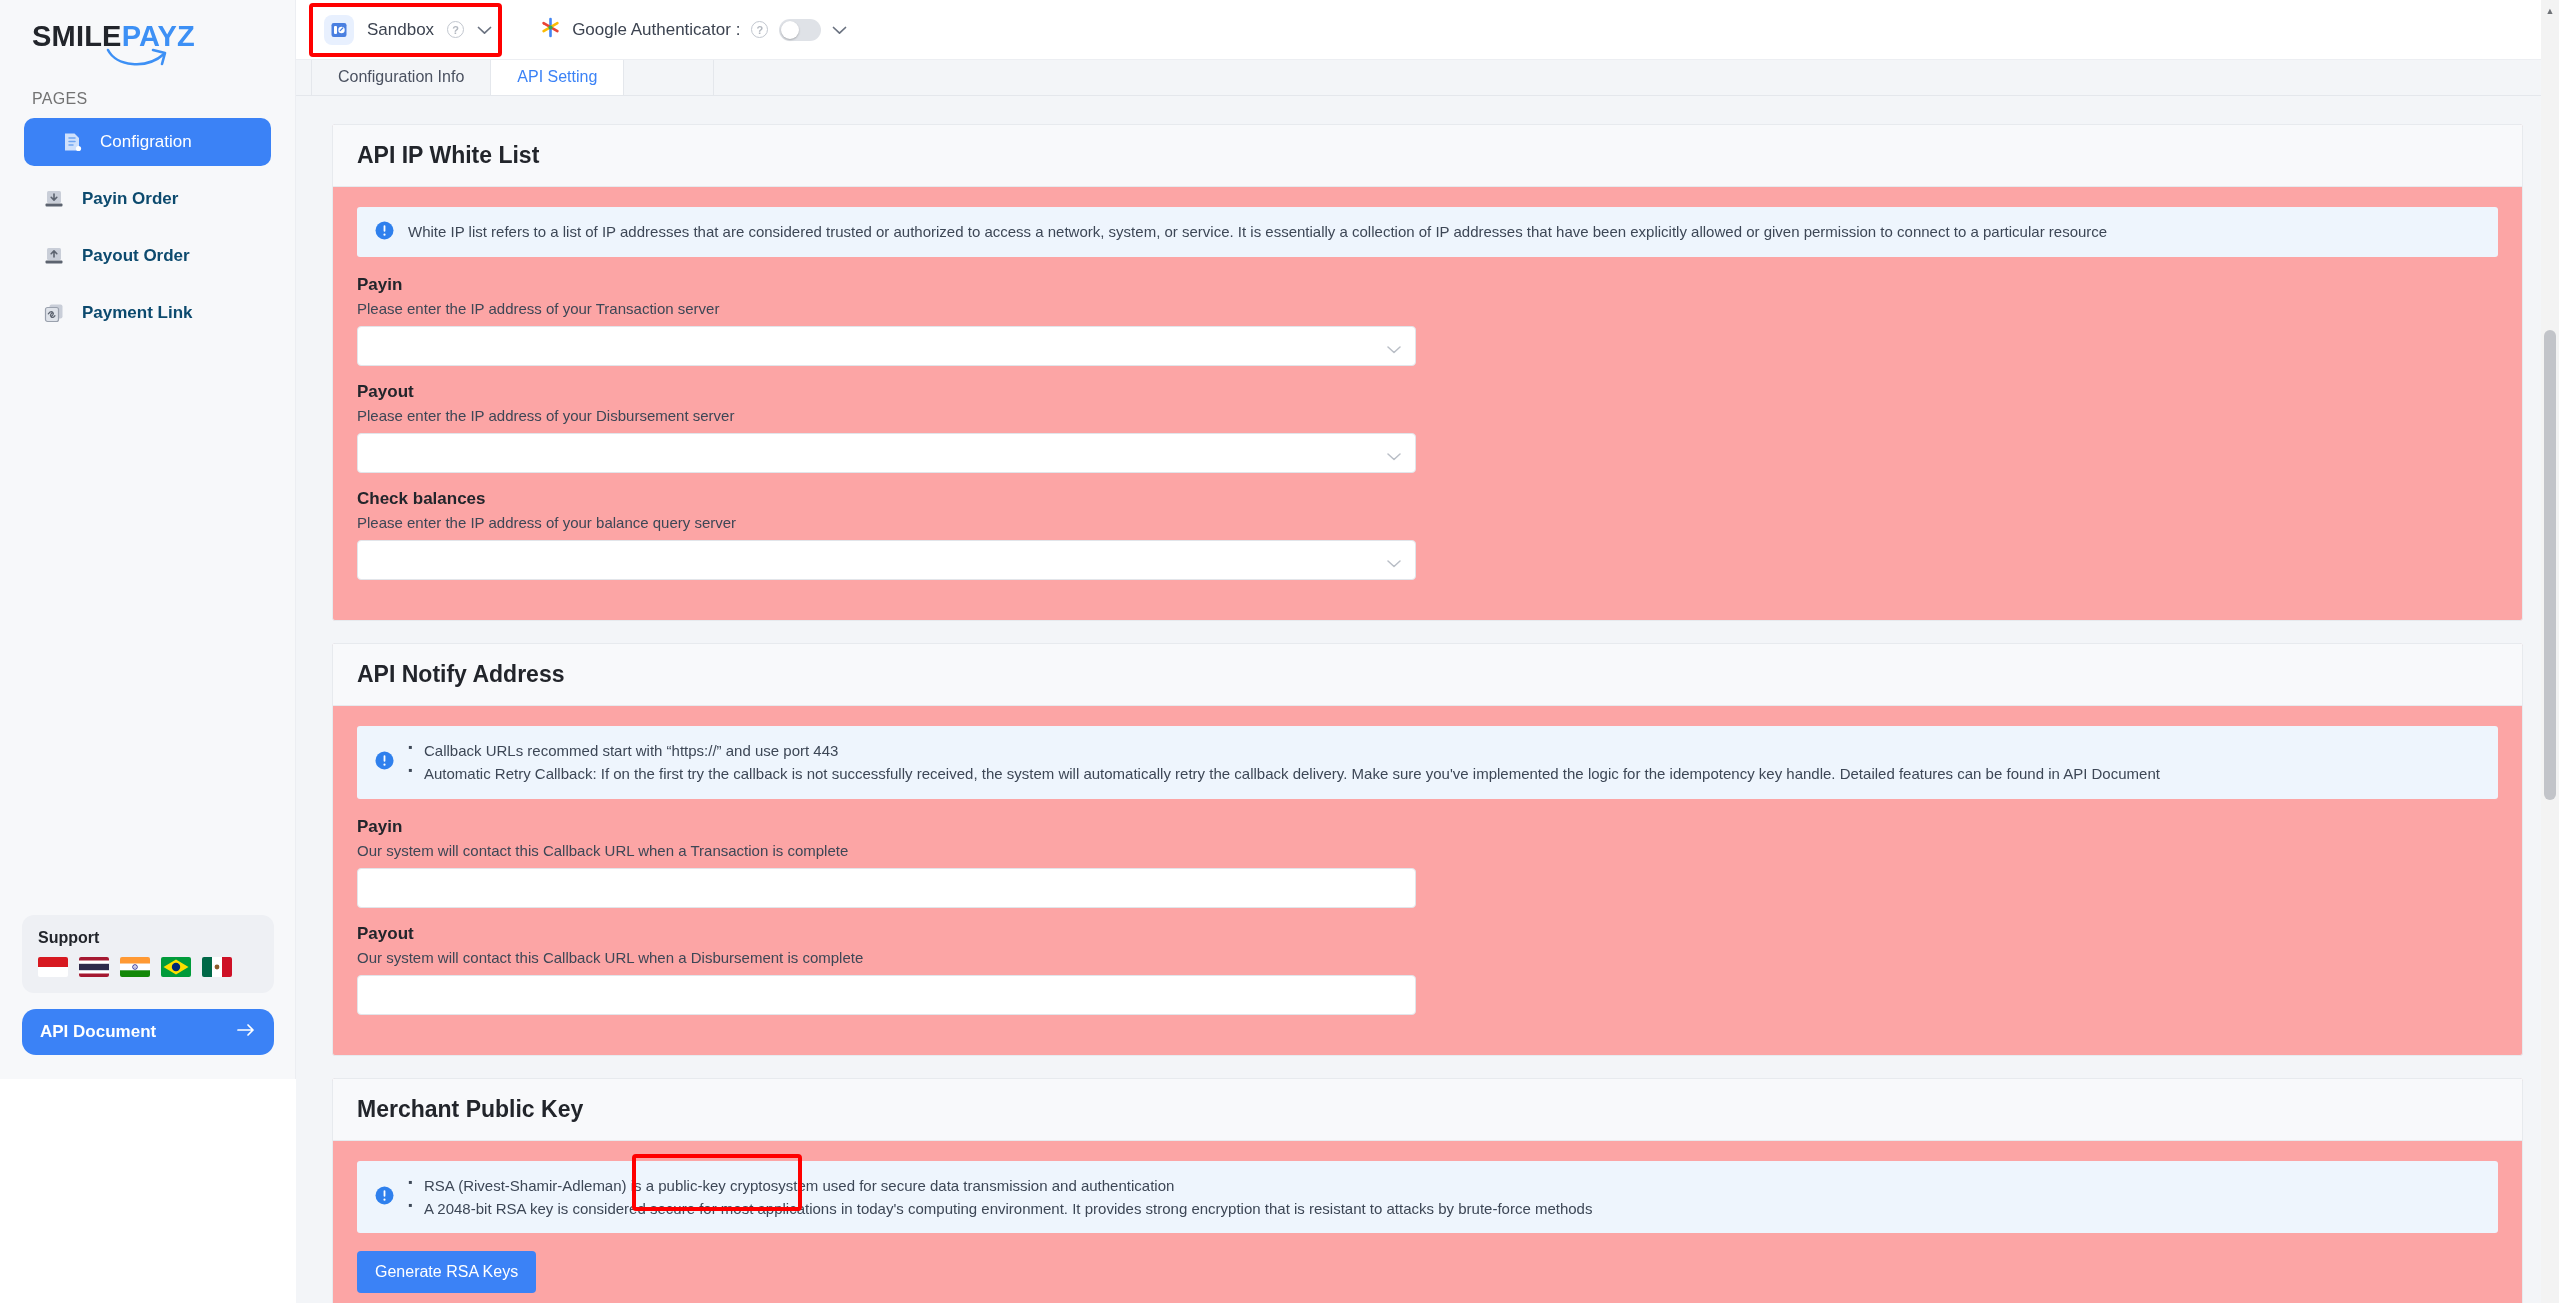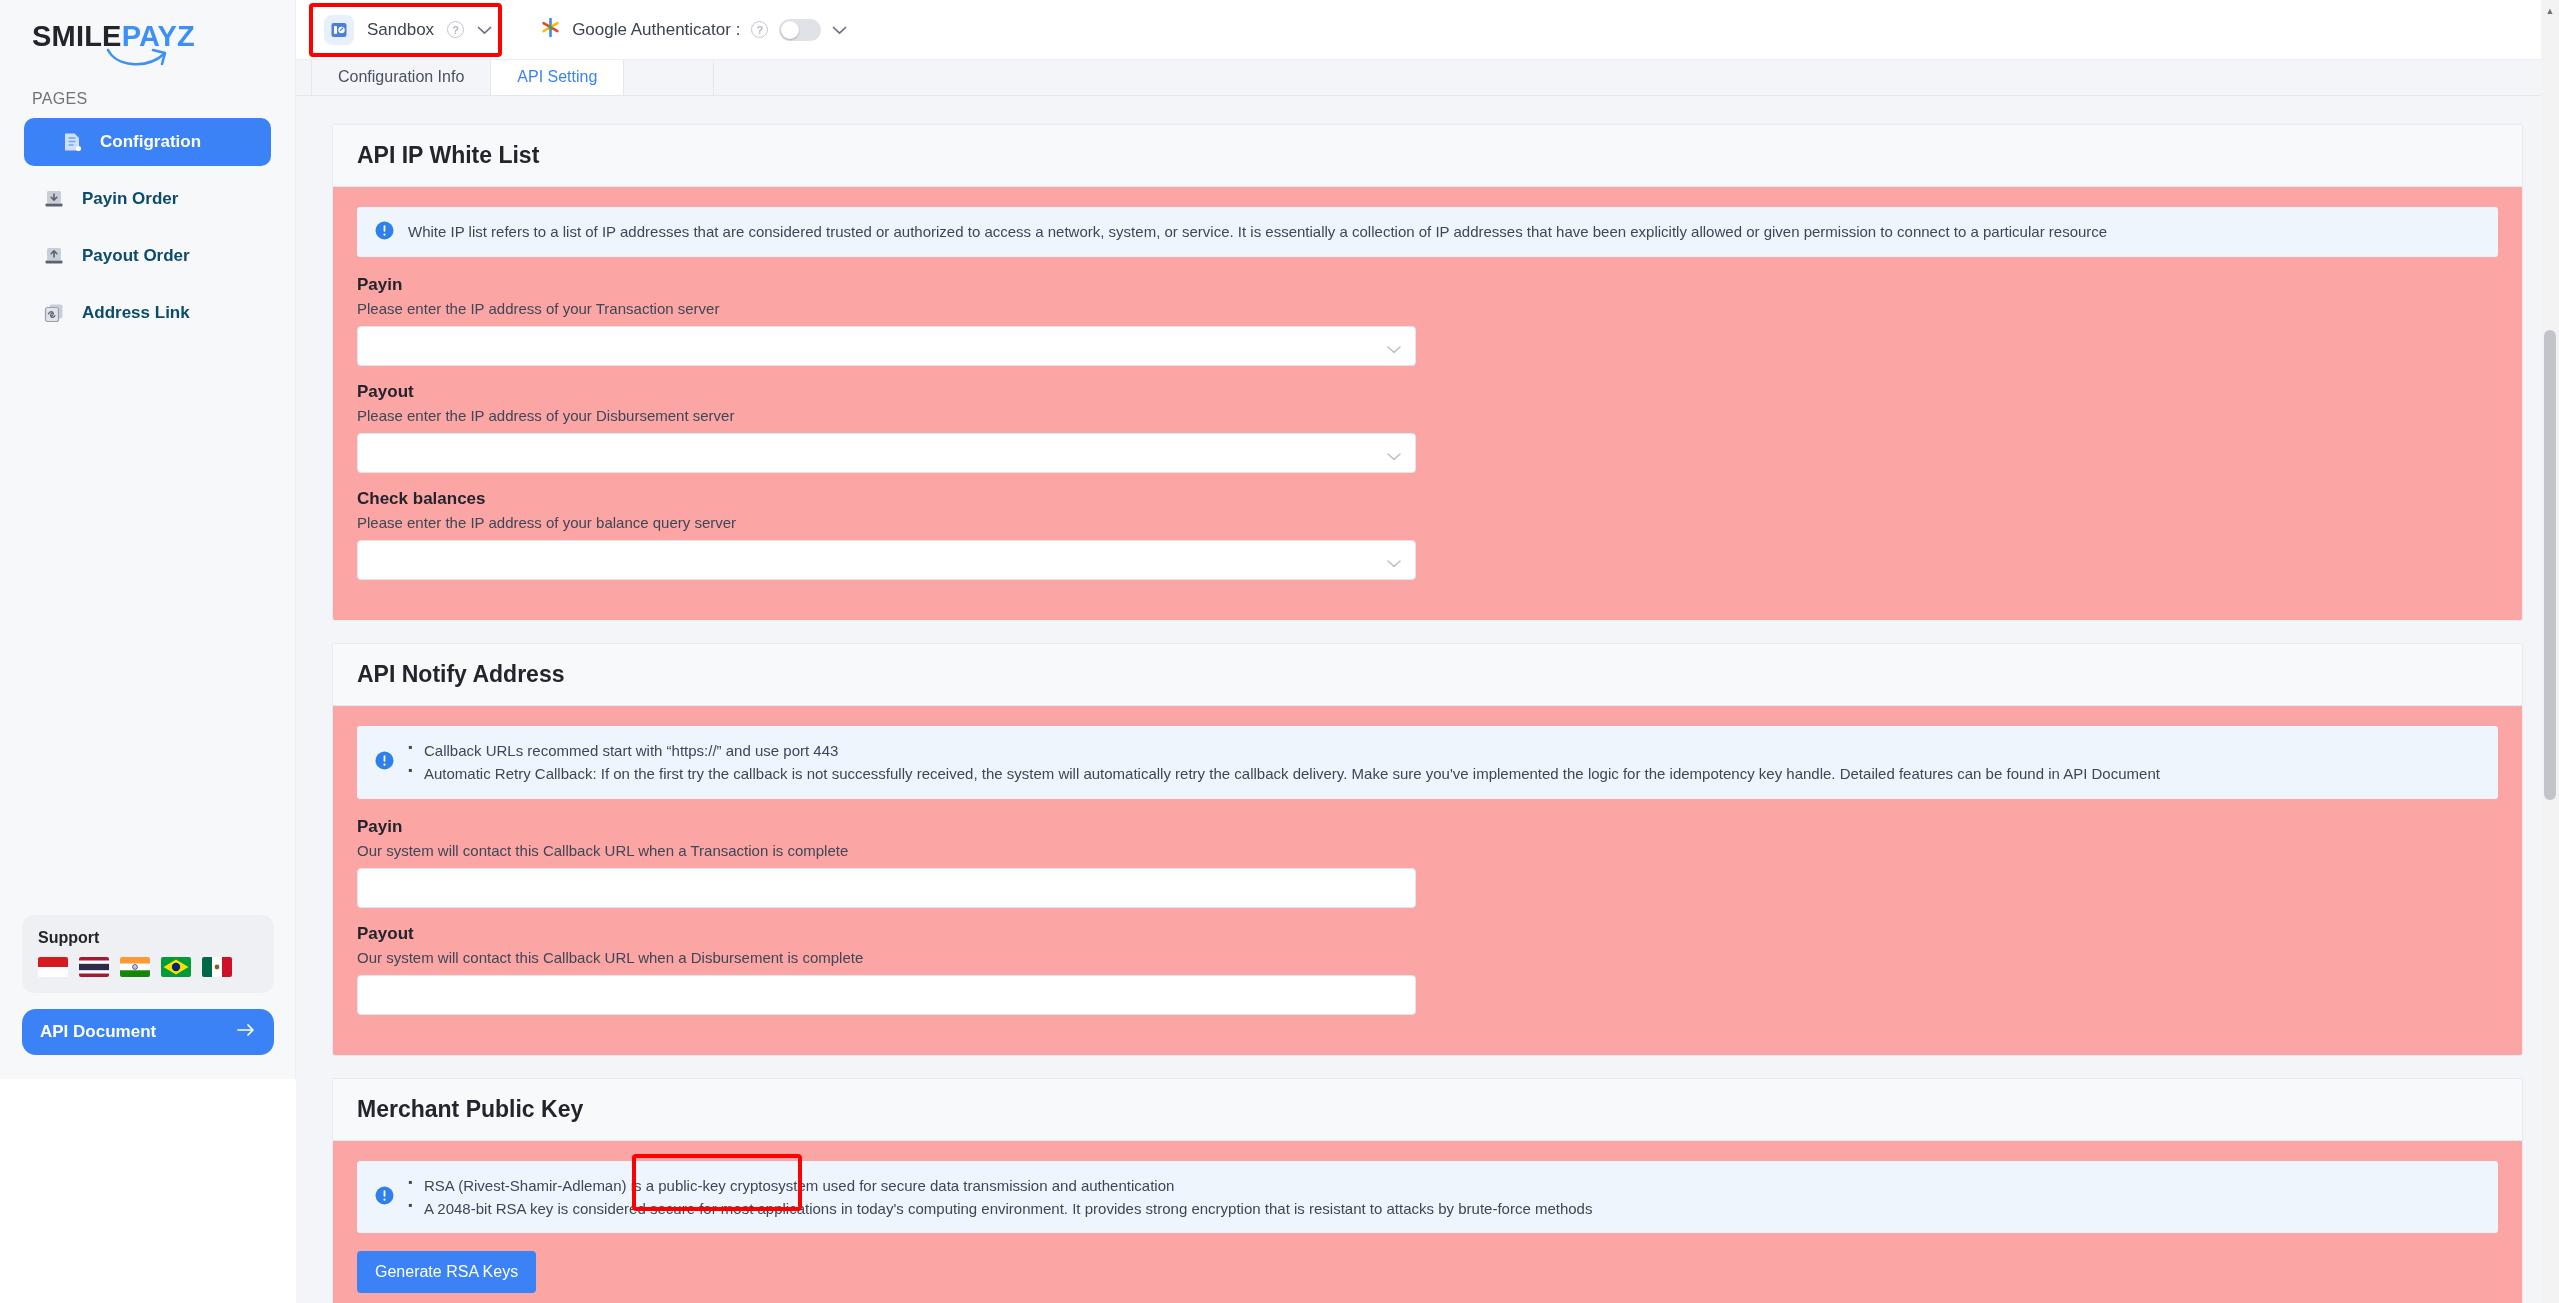--- a/index.html
+++ b/index.html
@@ -32,21 +32,21 @@
   }
 
   .nav-item {
     display: flex; align-items: center; gap: 16px;
     margin: 0 24px 9px 24px;
     height: 48px; padding: 0 18px;
     border-radius: 10px;
     font-size: 17px; color: #0c4a6e; font-weight: 600;
     cursor: pointer; user-select: none;
   }
-  .nav-item.active { background: #3b82f6; color: #ffffff; font-weight: 700; padding-left: 36px; }
+  .nav-item.active { background: #3b82f6; color: #ffffff; font-weight: 400; padding-left: 36px; }
   .nav-item .nav-ico { width: 24px; height: 24px; display: flex; align-items: center; justify-content: center; }
   .nav-item .nav-ico svg { display: block; }
   .nav-item:not(.active) { margin-left: 24px; padding-left: 18px; }
 
   .support-box {
     position: absolute; left: 22px; bottom: 86px;
     width: 252px; background: #eef0f4; border-radius: 12px;
     padding: 14px 16px 16px 16px;
   }
   .support-title { font-size: 16px; font-weight: 700; color: #22252b; margin-bottom: 10px; }
@@ -261,21 +261,21 @@
     </div>
 
     <div class="nav-item">
       <span class="nav-ico">
         <svg width="22" height="22" viewBox="0 0 22 22" fill="none">
           <rect x="6.5" y="2.5" width="13" height="14" rx="2" fill="#c9ced8"></rect>
           <rect x="2.5" y="5.5" width="13" height="14" rx="2" fill="#dfe3ea" stroke="#9aa1ad" stroke-width="1.2"></rect>
           <path d="M6.8 13.3l1.8-1.8a2 2 0 012.8 2.8l-1.2 1.2M11.2 11.7l-1.8 1.8a2 2 0 002.8 2.8l1.2-1.2" stroke="#5c636f" stroke-width="1.3" stroke-linecap="round" transform="translate(-1.5,-1.4)"></path>
         </svg>
       </span>
-      <span>Address Link</span>
+      <span>Payment Link</span>
     </div>
 
     <div class="support-box">
       <div class="support-title">Support</div>
       <div class="flags">
         <span class="flag">
           <svg width="30" height="20" viewBox="0 0 30 20">
               <rect width="30" height="10" fill="#d71920"></rect>
               <rect y="10" width="30" height="10" fill="#ffffff"></rect>
             </svg>

